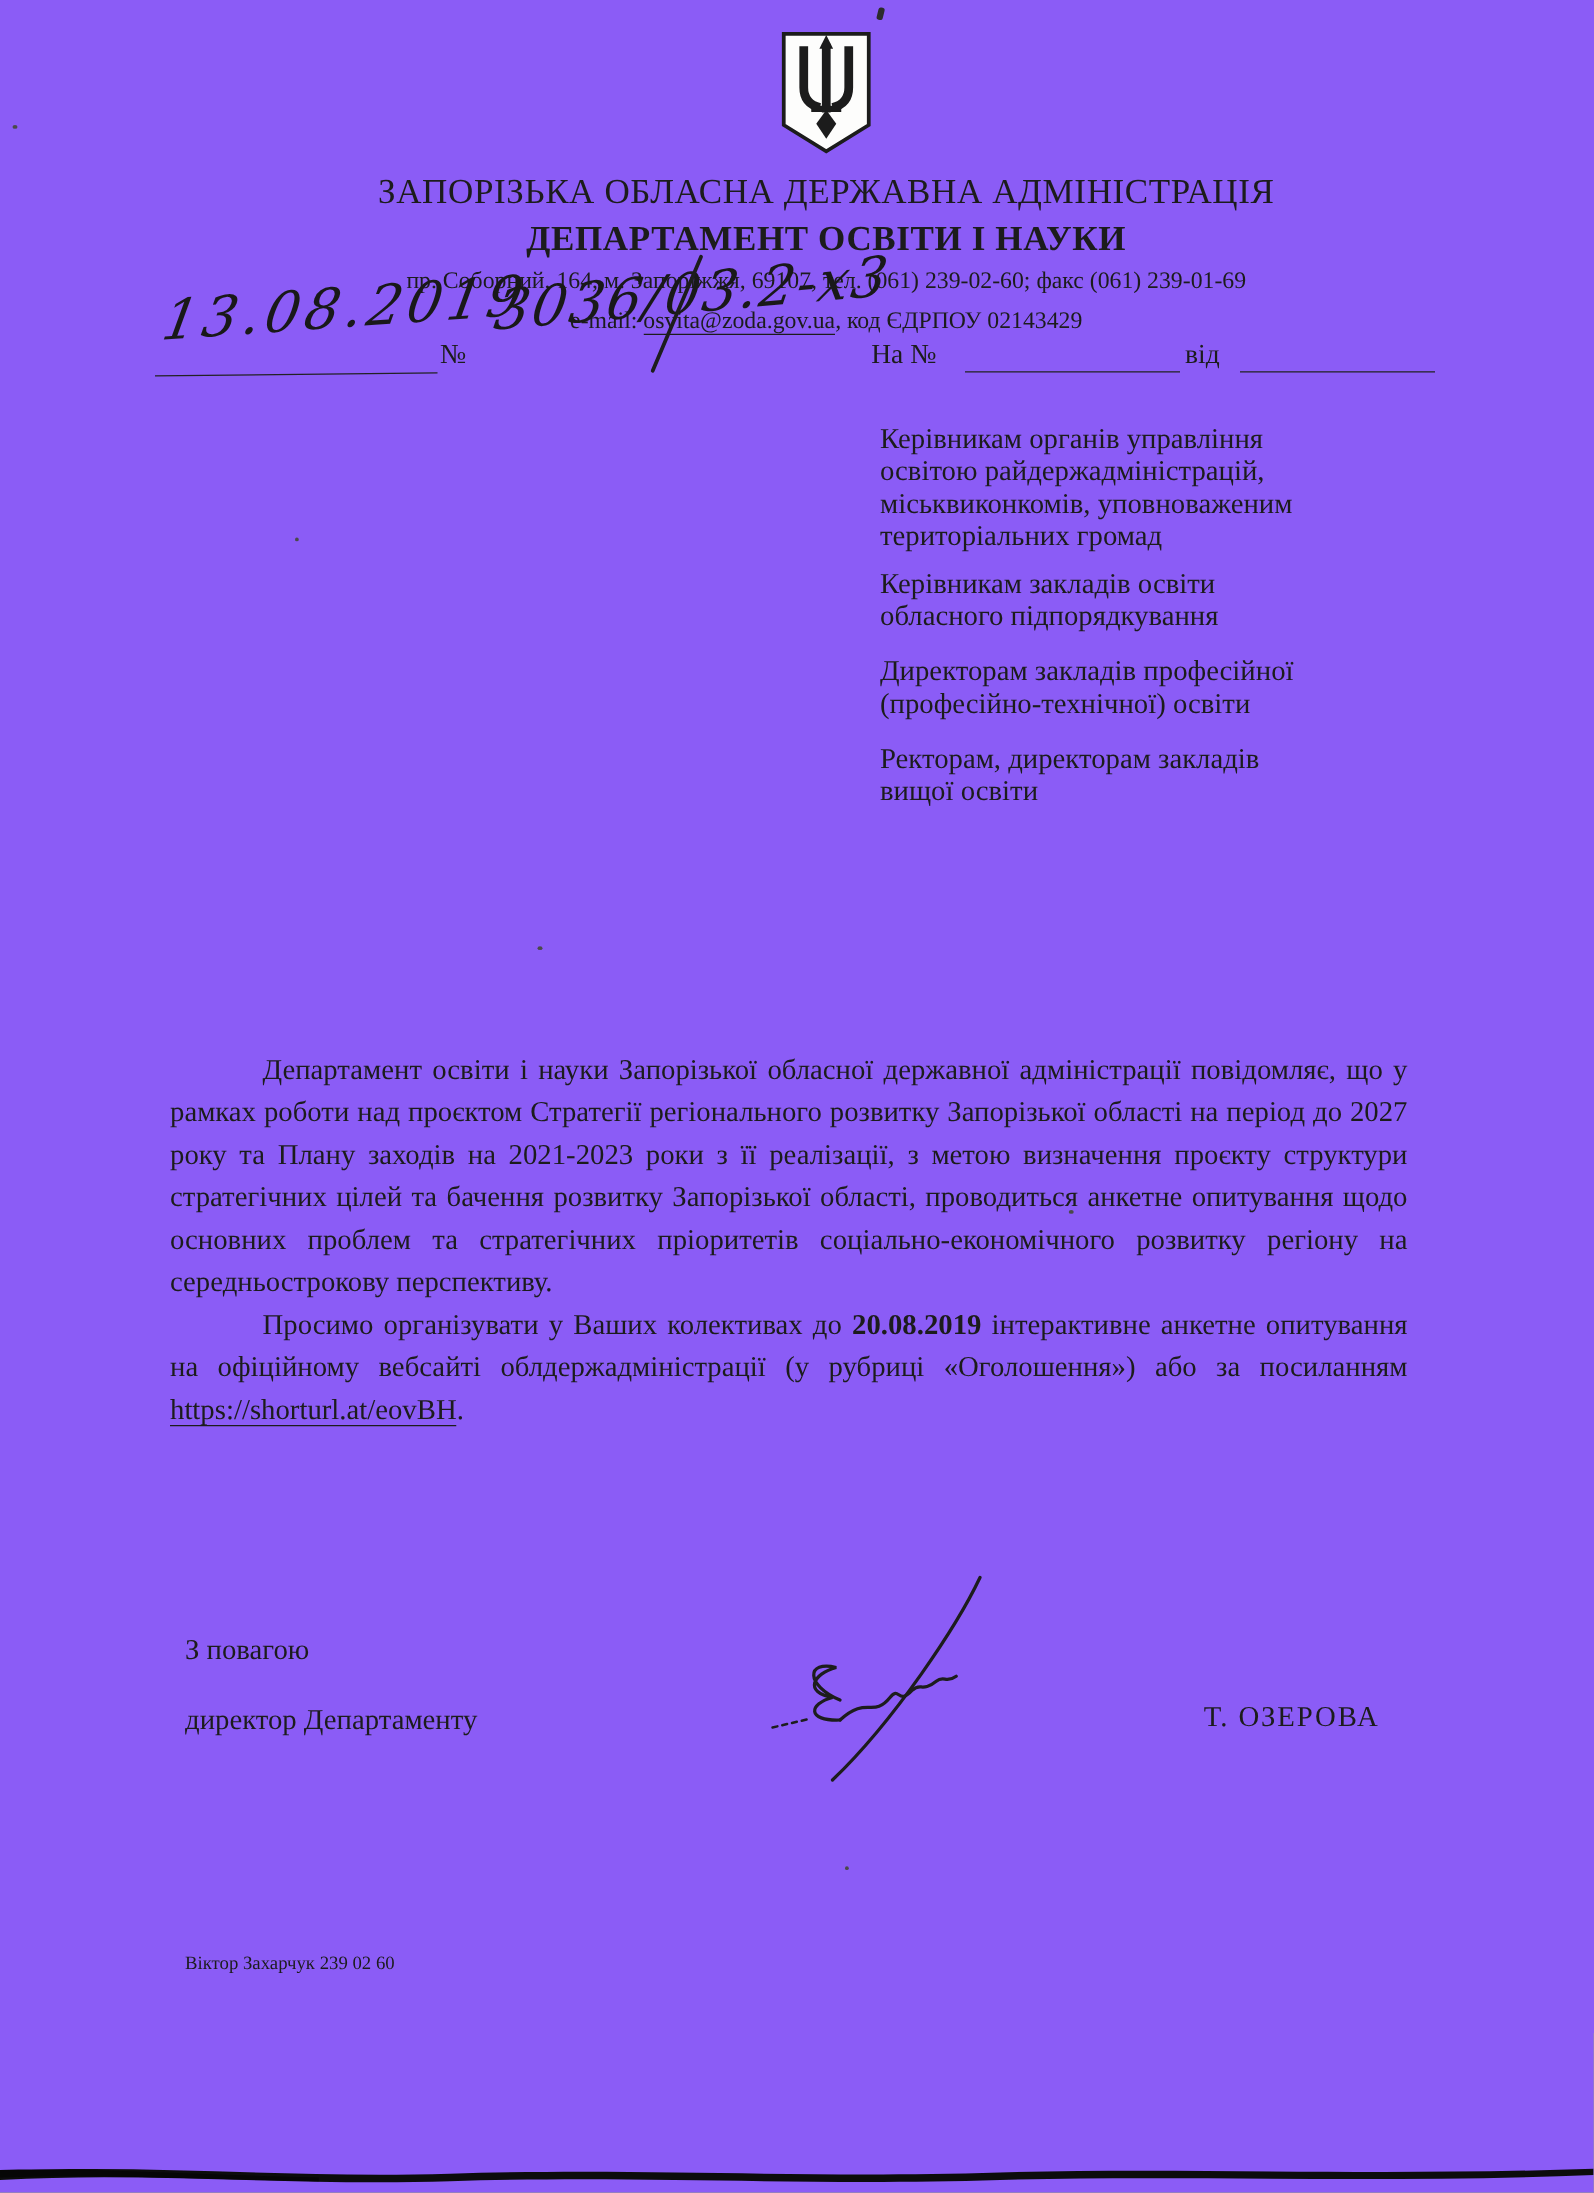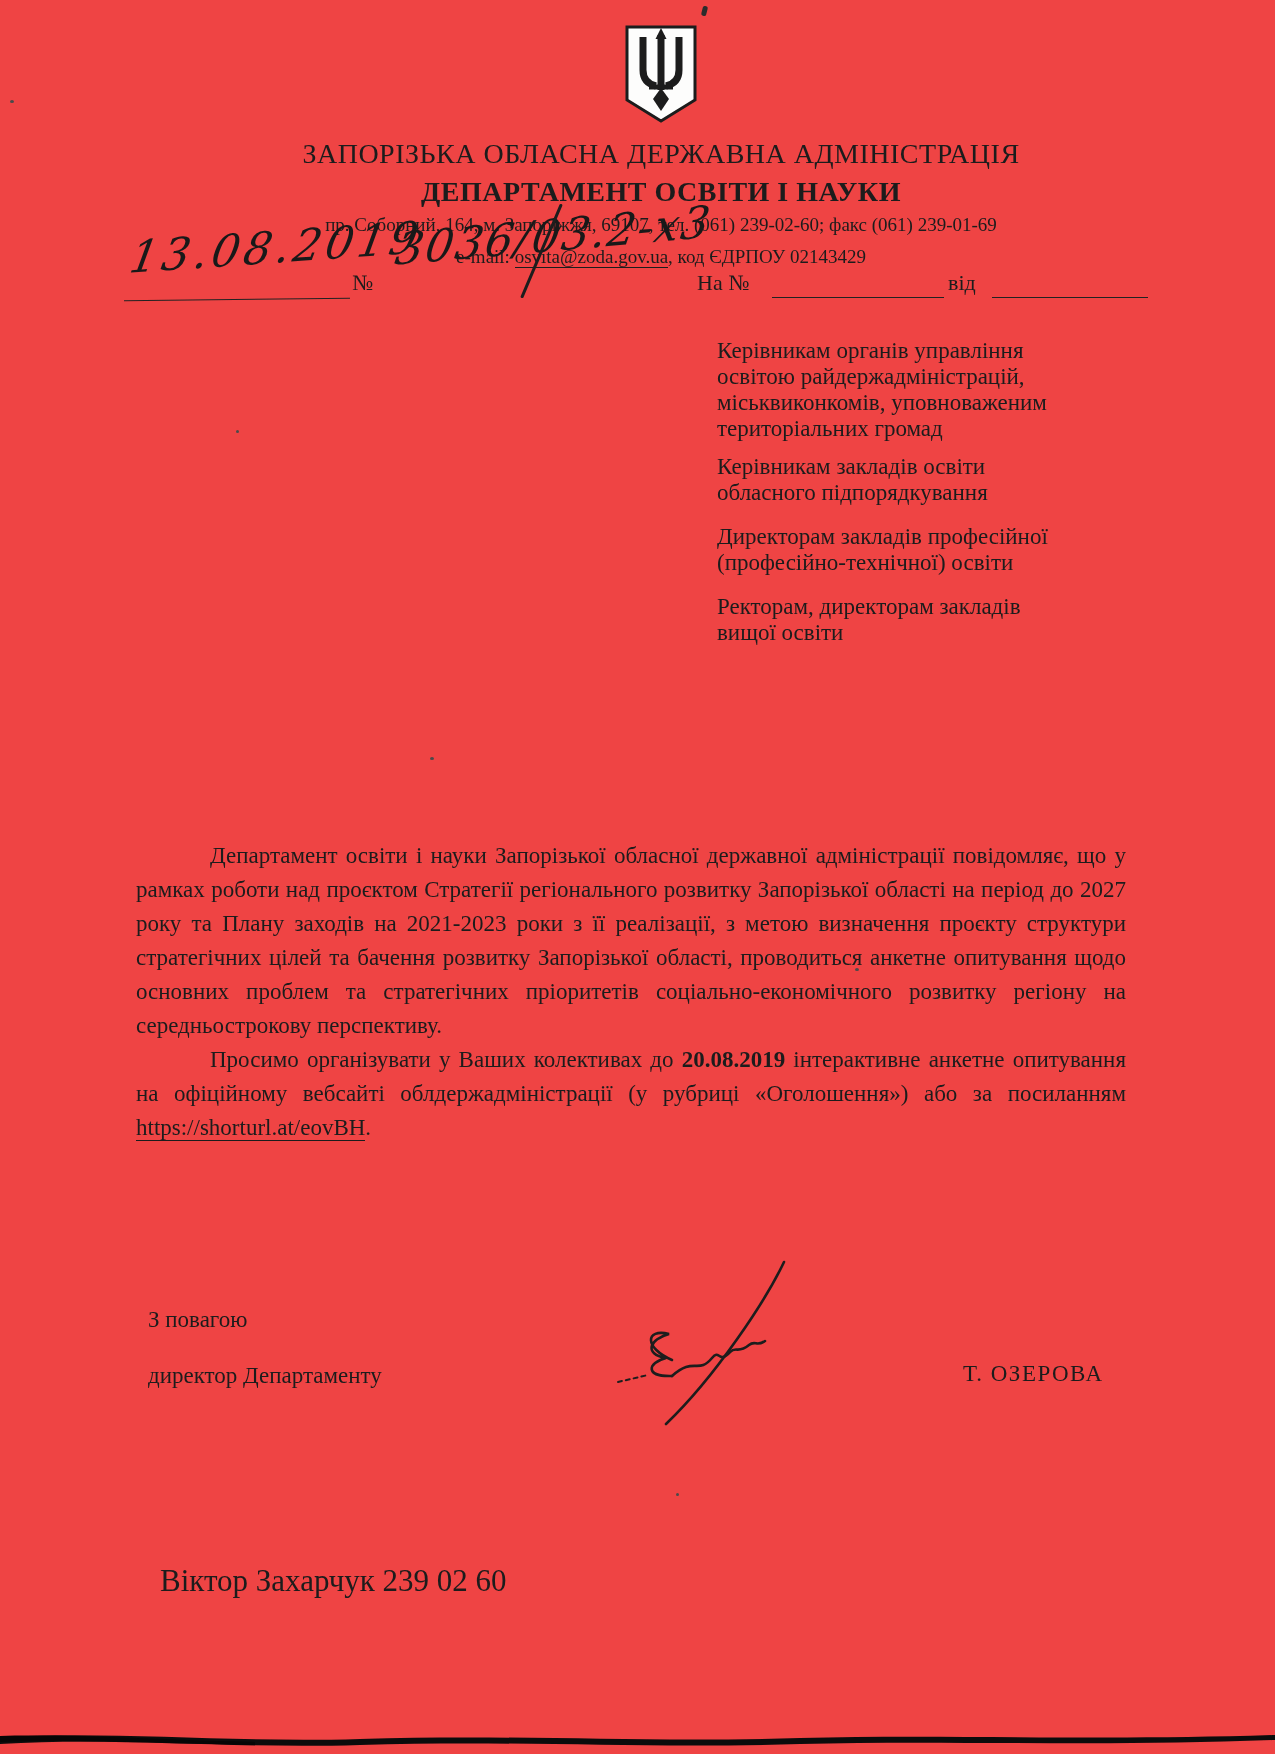--- a/index.html
+++ b/index.html
@@ -1,20 +1,20 @@
 <!DOCTYPE html>
 <html lang="uk"><head>
 <meta charset="utf-8">
 <style>
   html,body{margin:0;padding:0;background:#9a9a9a;}
   .page{
     position:relative;
     width:1275px;height:1754px;
     margin:0 auto;
-    background:#ef4444;
+    background:#8b5cf6;
     overflow:hidden;
     font-family:"Liberation Serif","DejaVu Serif",serif;
     color:#1c1c1c;
   }
   .abs{position:absolute;}
   .center-line{left:47px;width:1228px;text-align:center;white-space:nowrap;}
   .org{top:138px;font-size:28px;letter-spacing:0.5px;}
   .dept{top:176px;font-size:28px;font-weight:bold;letter-spacing:0.5px;}
   .addr{top:214px;font-size:19px;}
   .emailline{top:246px;font-size:19px;}
@@ -25,34 +25,34 @@
   .hw-num{left:392px;top:224px;font-size:44px;letter-spacing:2px;transform:rotate(-5deg) skewX(-14deg);transform-origin:left bottom;}
   .num-sign{left:352px;top:268px;font-size:21px;}
   .ref-label{top:270px;font-size:22px;white-space:nowrap;}
   .rule{border-top:1.6px solid #222;height:0;}
   .date-rule{left:124px;top:299px;width:226px;transform:rotate(-0.6deg);}
   .rule-a{left:772px;top:297px;width:172px;}
   .rule-b{left:992px;top:297px;width:156px;}
   .hw-slash{left:540px;top:200px;width:3px;height:102px;background:#1d1d1d;transform:rotate(23deg);border-radius:2px;}
   
   .recipients{left:700px;top:338px;width:420px;font-size:23px;line-height:26px;}
-  .recipients .blk{margin:0 0 18px 17px;}
+  .recipients .blk{margin:0 0 18px 4px;}
   .recipients .blk:first-child{margin-bottom:12px;}
   
   .subject{left:148px;top:705px;width:420px;font-size:23px;line-height:29px;font-weight:bold;}
   .salutation{left:148px;top:777px;width:985px;text-align:center;font-size:23px;}
   .body-text{left:136px;top:839px;width:990px;font-size:23px;line-height:34px;text-align:justify;}
   .body-text p{margin:0;text-indent:74px;}
   .bold{font-weight:bold;}
   .link-underline{border-bottom:1.6px solid #1c1c1c;}
   
   .closing{left:148px;top:1307px;font-size:23px;}
   .signer-title{left:148px;top:1363px;font-size:23px;}
   .signer-name{left:963px;top:1361px;font-size:23px;letter-spacing:1.5px;white-space:nowrap;}
-  .executor{left:148px;top:1563px;font-size:31px;white-space:nowrap;margin-left:12px;}
+  .executor{left:148px;top:1563px;font-size:15px;white-space:nowrap;}
   .sig-svg{left:612px;top:1258px;}
   .emblem-svg{left:623px;top:24px;}
   .artifact-svg{left:0;top:1728px;}
   .speck{background:#4a4a4a;border-radius:50%;}
 </style>
 </head>
 <body>
 
 <div class="page">
 

